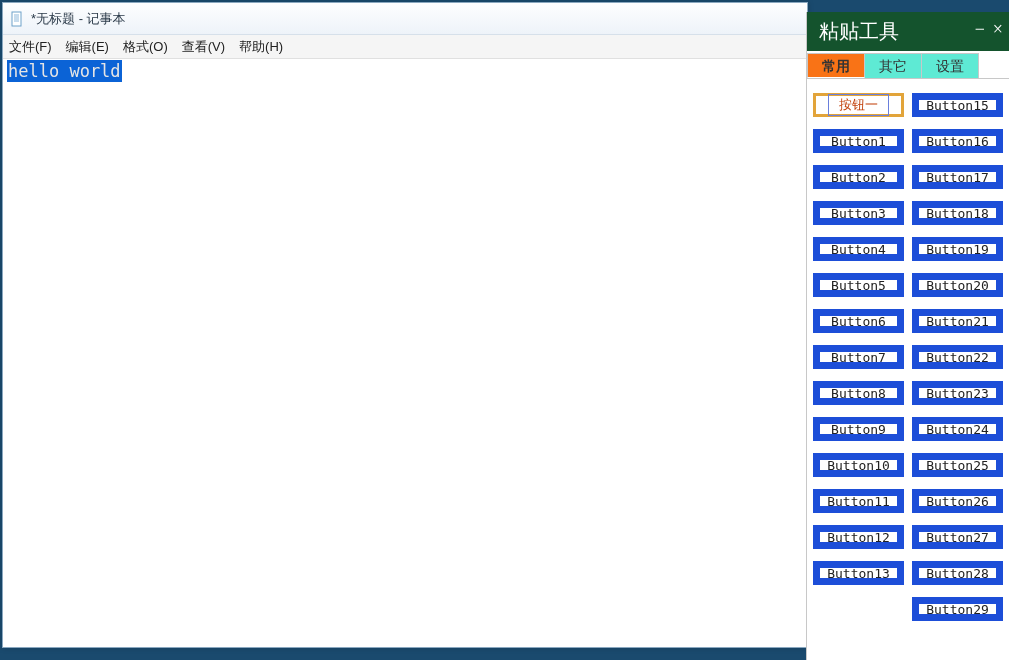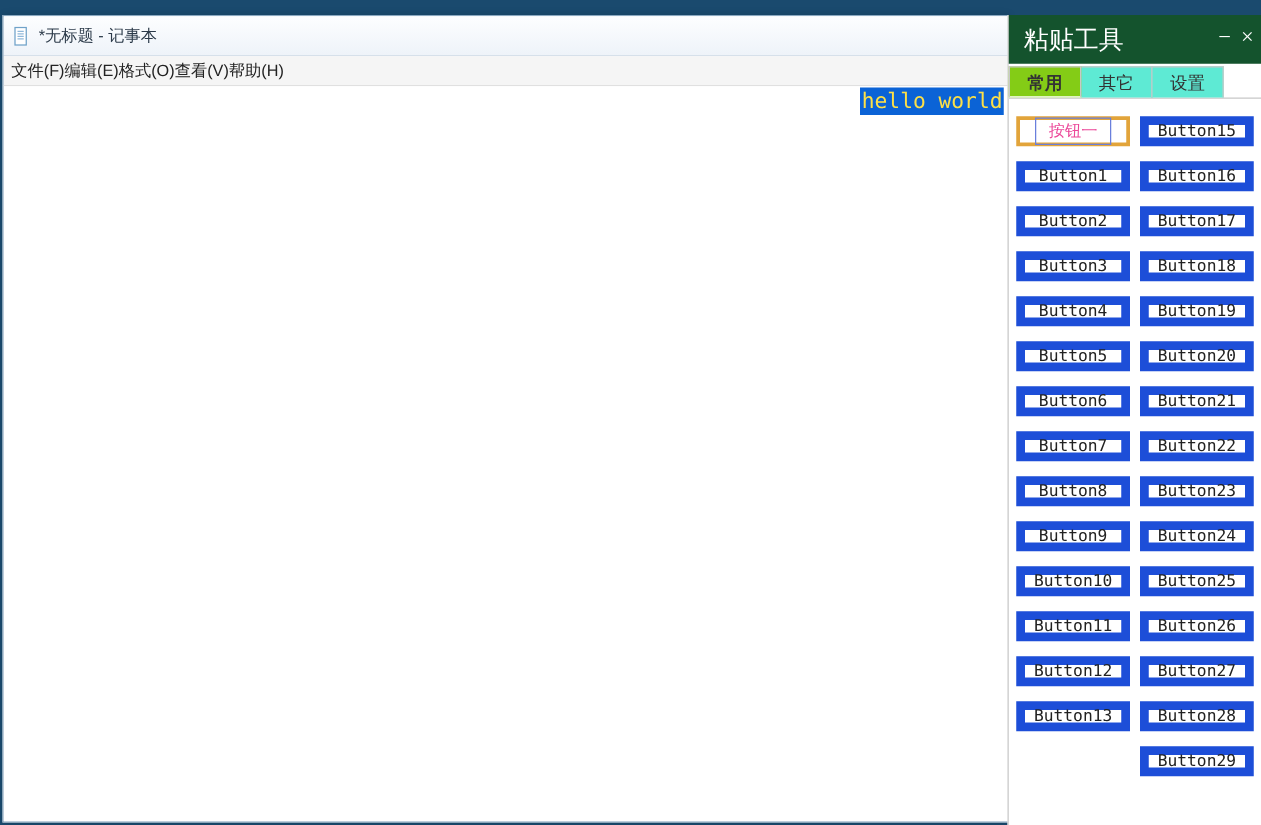--- a/index.html
+++ b/index.html
@@ -11,27 +11,26 @@
   background: #1a4a6e;
   overflow: hidden;
   position: relative;
 }
 .desktop { width: 100%; height: 100%; position: relative; }
 
 
 .notepad {
   position: absolute;
   left: 2px;
-  top: 12px;
+  top: 2px;
   width: 806px;
   height: 646px;
   background: #fff;
   border: 1px solid #8aa8c0;
   box-shadow: 0 0 6px rgba(0,0,0,0.15);
-  text-align: right;
 }
 .titlebar {
   height: 32px;
   background: linear-gradient(to bottom, #fdfeff 0%, #eef3f9 100%);
   display: flex;
   align-items: center;
   padding: 0 6px;
   border-bottom: 1px solid #d6e0ea;
 }
 .titlebar .doc-icon {
@@ -39,38 +38,39 @@
   margin-right: 6px;
 }
 .titlebar .title-text { color: #2b3a49; font-size: 13px; }
 .menubar {
   height: 24px;
   background: #f5f5f5;
   border-bottom: 1px solid #e0e0e0;
   display: flex;
   align-items: center;
   padding: 0 6px;
+  gap: 14px;
 }
 .menubar .menu-item {
   font-size: 13px;
   color: #222;
   cursor: default;
 }
 .editor {
   position: absolute;
   top: 56px; left: 0; right: 0; bottom: 0;
   background: #fff;
   font-family: "Lucida Console", Consolas, monospace;
   font-size: 17px;
   padding: 2px 4px;
   overflow: hidden;
 }
 .editor .selected {
   background: #0b63d6;
-  color: #fde047;
+  color: #e5e5e5;
   padding: 1px 1px;
   display: inline;
 }
 
 
 .paste-tool {
   position: absolute;
   right: 0; top: 12px;
   width: 203px;
   height: 650px;
@@ -109,21 +109,21 @@
   padding: 4px 14px;
   border: 1px solid #c8c8c8;
   border-bottom: none;
   background: #5eead4;
   margin-right: -1px;
   margin-top: 2px;
   cursor: default;
   color: #333;
 }
 .pt-tab.active {
-  background: #84cc16;
+  background: #f97316;
   font-weight: bold;
   border-bottom: 1px solid #fff;
   z-index: 1;
   position: relative;
 }
 .pt-body {
   padding: 14px 6px 6px 6px;
   height: calc(100% - 67px);
   overflow: hidden;
 }
@@ -145,21 +145,21 @@
   cursor: pointer;
   white-space: nowrap;
 }
 .pt-btn.first {
   border: 3px solid #e2a43a;
   padding: 0;
 }
 .pt-btn.first .inner {
   border: 1px solid #6a7fdc;
   padding: 1px 10px;
-  color: #ec4899;
+  color: #c2410c;
   font-family: "SimSun", serif;
 }
 .watermark {
   position: absolute;
   right: 12px; bottom: 14px;
   font-size: 11px;
   color: #ffffff;
   font-family: Arial, sans-serif;
   letter-spacing: 0.5px;
   z-index: 99;

